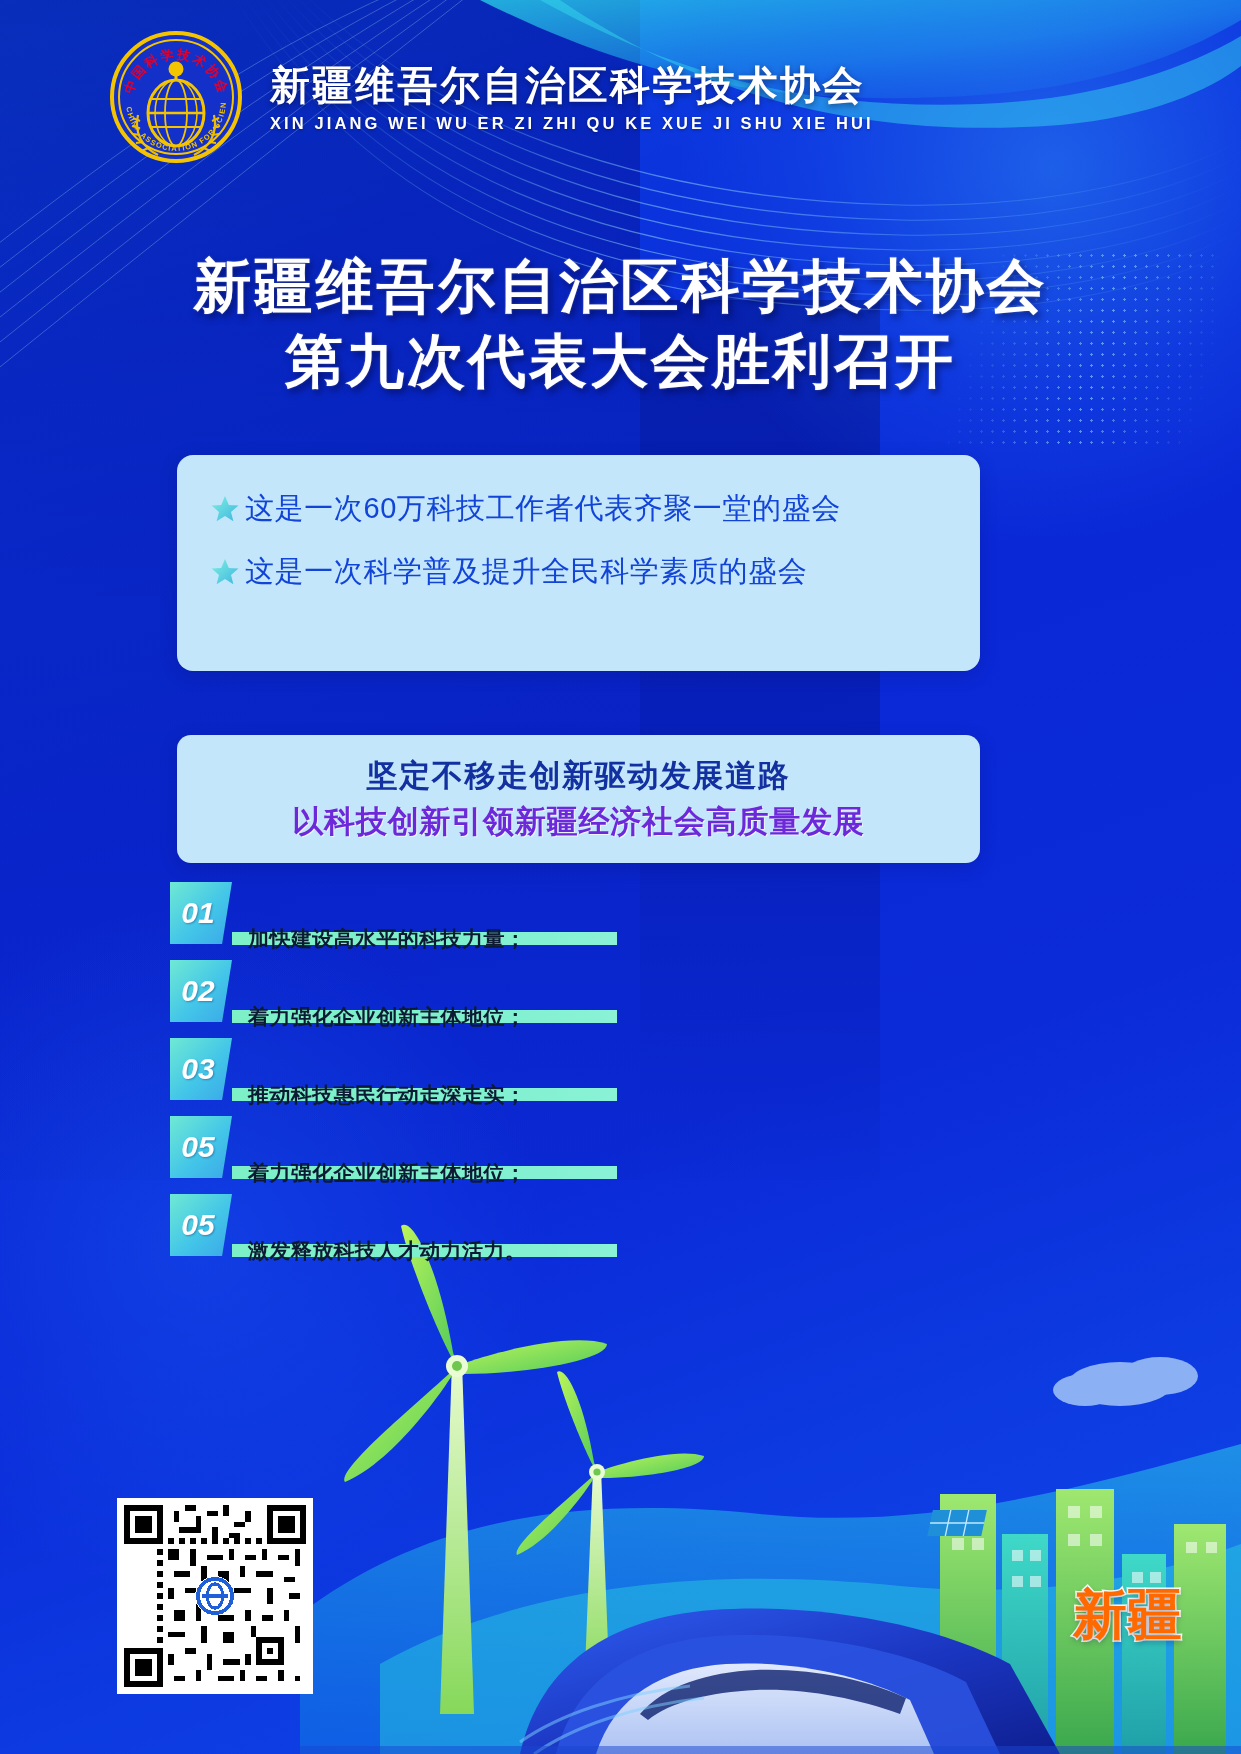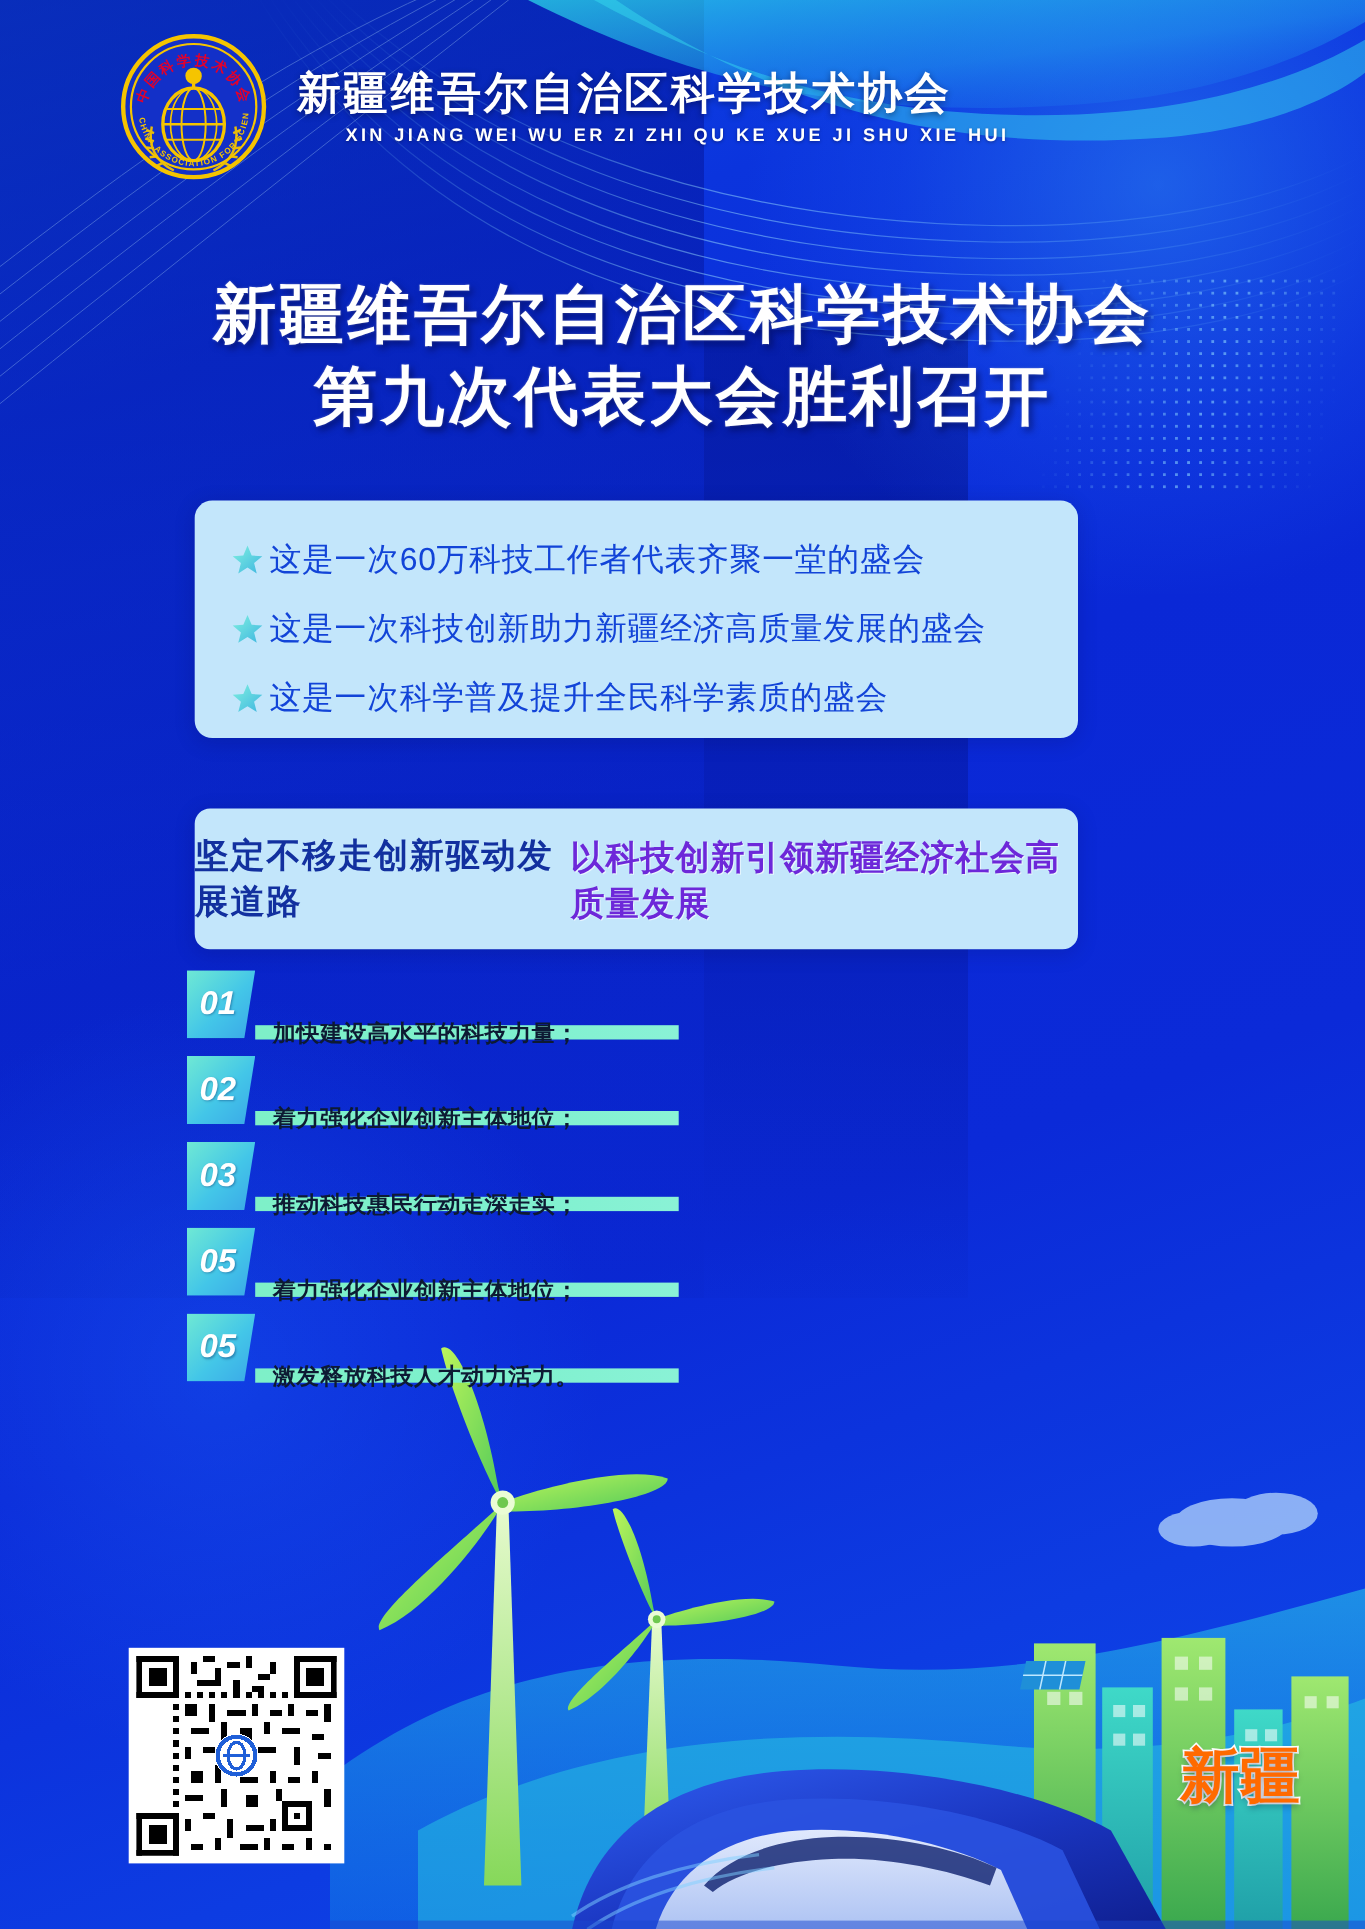--- a/index.html
+++ b/index.html
@@ -69,21 +69,20 @@
     font-size: 40px; font-weight: 700; color: #ffffff;
     letter-spacing: 2.5px; line-height: 1.12;
     text-shadow: 0 2px 6px rgba(0,0,20,.45);
     white-space: nowrap;
   }
   .org-name-py {
     margin-top: 7px;
     font-size: 16.5px; font-weight: 700; color: #ffffff;
     letter-spacing: 3.1px; white-space: nowrap;
     text-shadow: 0 1px 3px rgba(0,0,20,.4);
-    margin-left: 44px;
   }
 
   
   .title-block {
     position: absolute; left: 0; top: 248px; width: 1241px;
     text-align: center; z-index: 6;
   }
   .title-line {
     font-size: 58px; font-weight: 700; color: #ffffff;
     letter-spacing: 3px; line-height: 1.30;
@@ -107,21 +106,21 @@
     letter-spacing: .6px; white-space: nowrap; text-align: center;
   }
 
   
   .slogan {
     position: absolute; left: 177px; top: 735px;
     width: 803px; height: 128px;
     background: #c3e6fb;
     border-radius: 14px;
     z-index: 6;
-    display: flex; flex-direction: row;
+    display: flex; flex-direction: column;
     align-items: center; justify-content: center;
     box-shadow: 0 4px 18px rgba(0,10,70,.18);
   }
   .slogan-line-1 {
     font-size: 31px; font-weight: 700; color: #12309f;
     letter-spacing: 1.6px; line-height: 1.35;
   }
   .slogan-line-2 {
     font-size: 31px; font-weight: 700; color: #6d28d9;
     letter-spacing: .8px; line-height: 1.35;
@@ -302,28 +301,20 @@
               <stop offset="0%" stop-color="#7ff0e0"></stop>
                 <stop offset="100%" stop-color="#3fb6e0"></stop>
             </linearGradient>
           </defs>
           <polygon fill="url(#starG1)" points="15,2 18.8,11 28.5,11.6 21,17.9 23.4,27.3 15,22 6.6,27.3 9,17.9 1.5,11.6 11.2,11"></polygon>
         </svg>
       </span>
       <span class="hl-text">这是一次60万科技工作者代表齐聚一堂的盛会</span>
     </div>
 
-    <div class="hl-row">
-      <span class="hl-star">
-        <svg width="30" height="30" viewBox="0 0 30 30">
-          <polygon fill="url(#starG1)" points="15,2 18.8,11 28.5,11.6 21,17.9 23.4,27.3 15,22 6.6,27.3 9,17.9 1.5,11.6 11.2,11"></polygon>
-        </svg>
-      </span>
-      <span class="hl-text">这是一次科技创新助力新疆经济高质量发展的盛会</span>
-    </div>
 
     <div class="hl-row">
       <span class="hl-star">
         <svg width="30" height="30" viewBox="0 0 30 30">
           <polygon fill="url(#starG1)" points="15,2 18.8,11 28.5,11.6 21,17.9 23.4,27.3 15,22 6.6,27.3 9,17.9 1.5,11.6 11.2,11"></polygon>
         </svg>
       </span>
       <span class="hl-text">这是一次科学普及提升全民科学素质的盛会</span>
     </div>
   </div>

